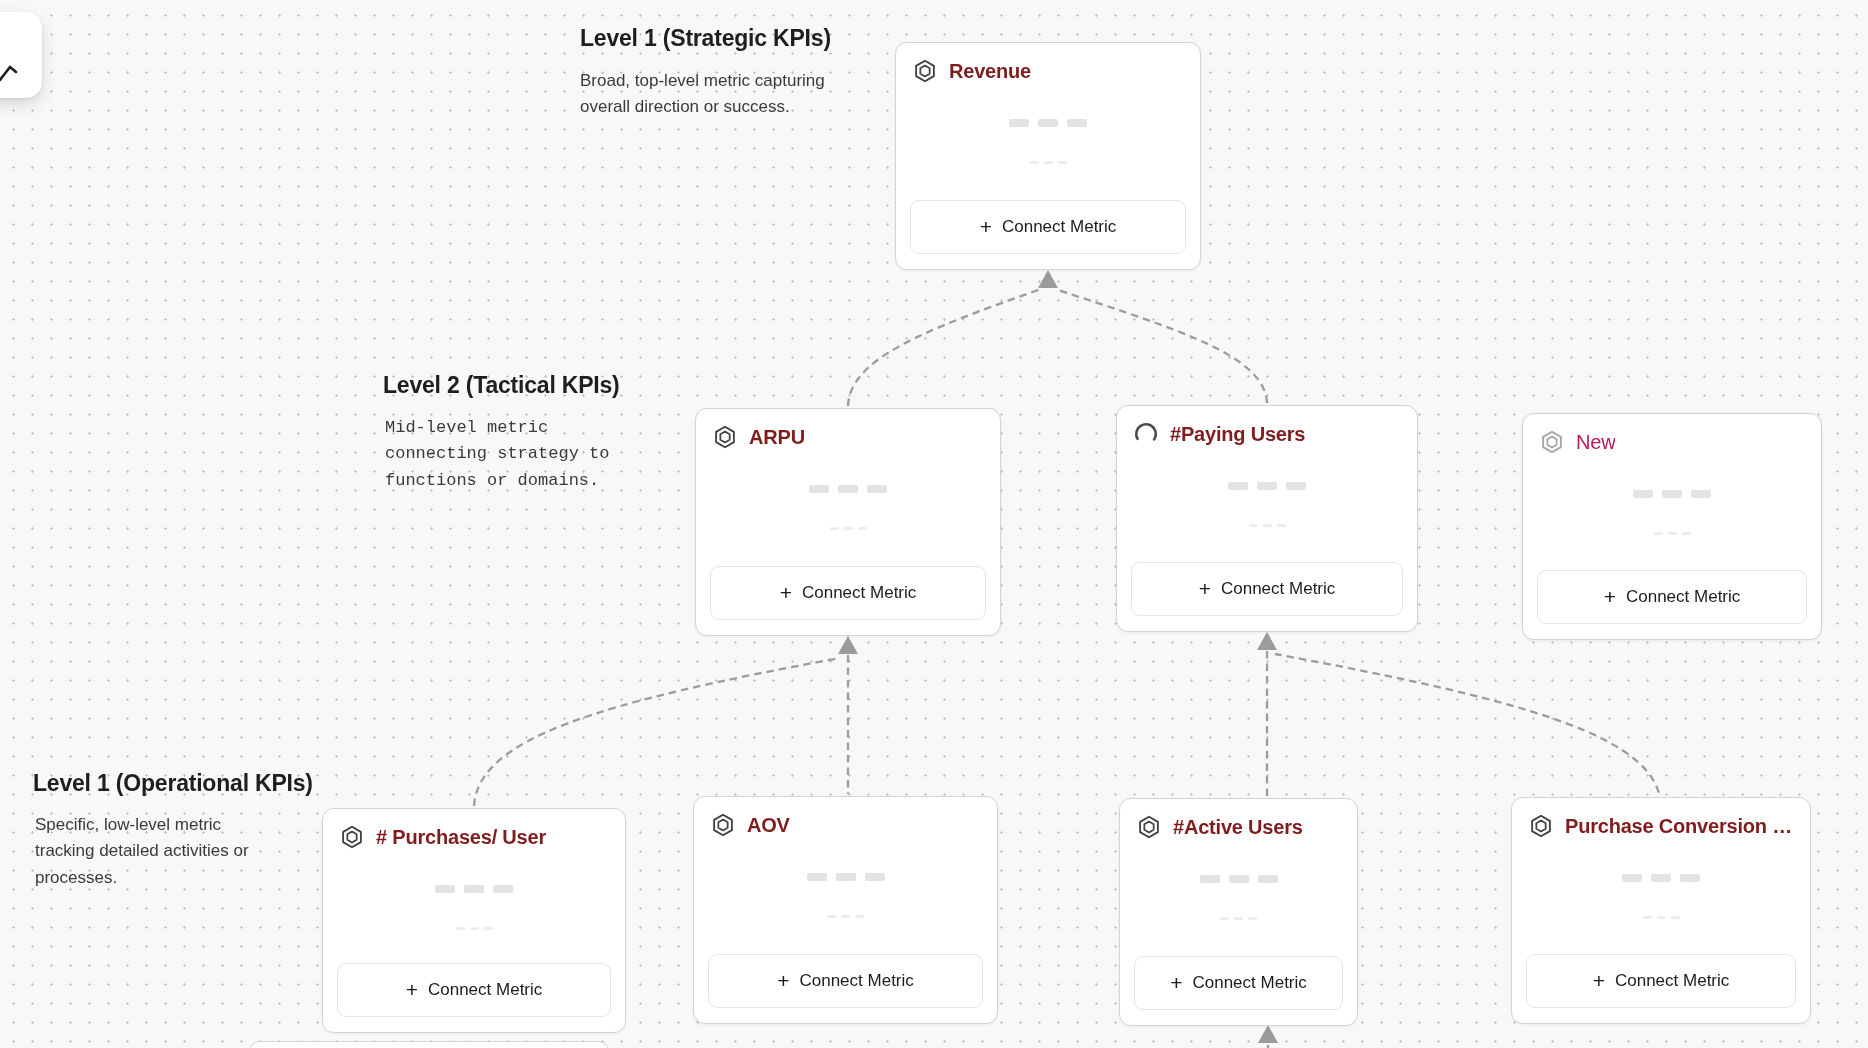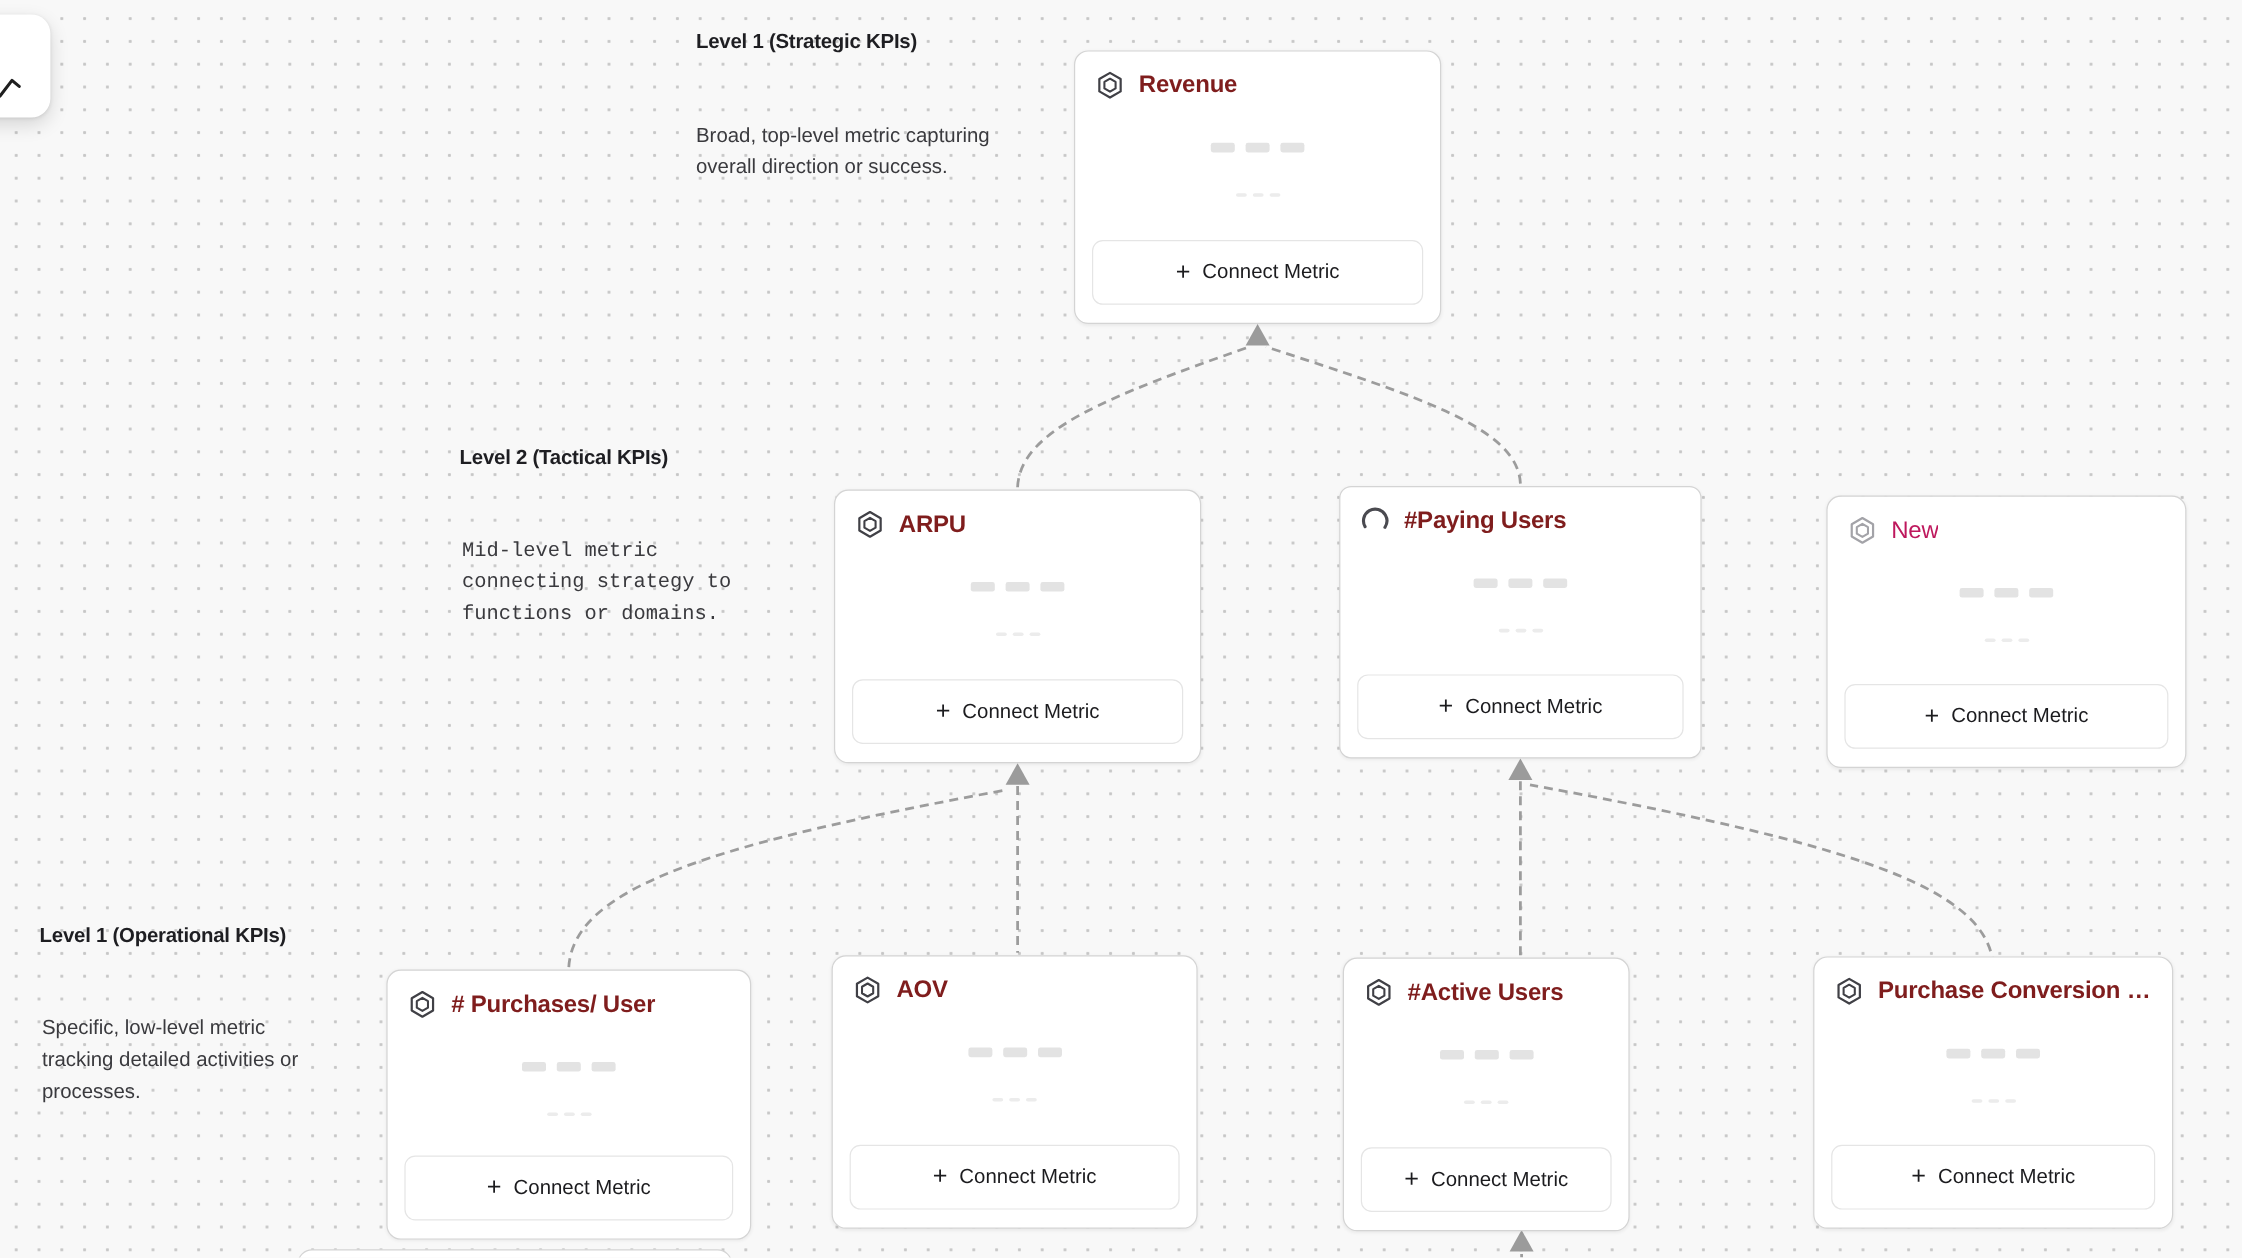--- a/index.html
+++ b/index.html
@@ -16,38 +16,38 @@
   .tool-btn{
     position:absolute;left:-34px;top:12px;width:76px;height:86px;
     background:#fff;border-radius:16px;
     box-shadow:0 6px 16px rgba(0,0,0,.14), 0 1px 3px rgba(0,0,0,.08);
     overflow:hidden;cursor:pointer;
   }
   .tool-btn svg{position:absolute;left:30px;top:36px;}
 
   
   .level-title{
-    position:absolute;font-size:17px;font-weight:700;color:#1e1e22;
+    position:absolute;font-size:23px;font-weight:700;color:#1e1e22;
     letter-spacing:-0.2px;white-space:nowrap;
   }
   .level-desc{
-    position:absolute;font-size:17px;color:#3a3a3e;line-height:1.55;margin-top:32px;
+    position:absolute;font-size:17px;color:#3a3a3e;line-height:1.55;
   }
   .lt1{left:580px;top:25px;}  .ld1{left:580px;top:68px;width:250px;}
   .lt2{left:383px;top:372px;} .ld2{left:385px;top:415px;width:242px;font-family:Liberation Mono, monospace;}
   .lt3{left:33px;top:770px;}  .ld3{left:35px;top:812px;width:246px;}
 
   
   .card{
     position:absolute;background:#fff;border:1px solid #d4d4d4;border-radius:12px;
     box-shadow:0 1px 3px rgba(0,0,0,.06);box-sizing:border-box;width:306px;height:228px;
   }
   .card-revenue{left:895px;top:42px;}
   .card-arpu{left:695px;top:408px;}
-  .card-paying{left:1116px;top:405px;width:302px;height:227px;border-radius:10px;}
+  .card-paying{left:1116px;top:405px;width:302px;height:227px;}
   .card-new{left:1522px;top:413px;width:300px;height:227px;}
   .card-purchases{left:322px;top:808px;width:304px;height:225px;}
   .card-aov{left:693px;top:796px;width:305px;}
   .card-active{left:1119px;top:798px;width:239px;}
   .card-pcr{left:1511px;top:797px;width:300px;height:227px;}
 
   .card-header{position:absolute;top:15px;left:16px;right:12px;display:flex;align-items:center;gap:11px;}
   .card-title{
     font-size:20px;font-weight:600;color:#7f1d1d;letter-spacing:-0.2px;white-space:nowrap;
     overflow:hidden;text-overflow:ellipsis;

